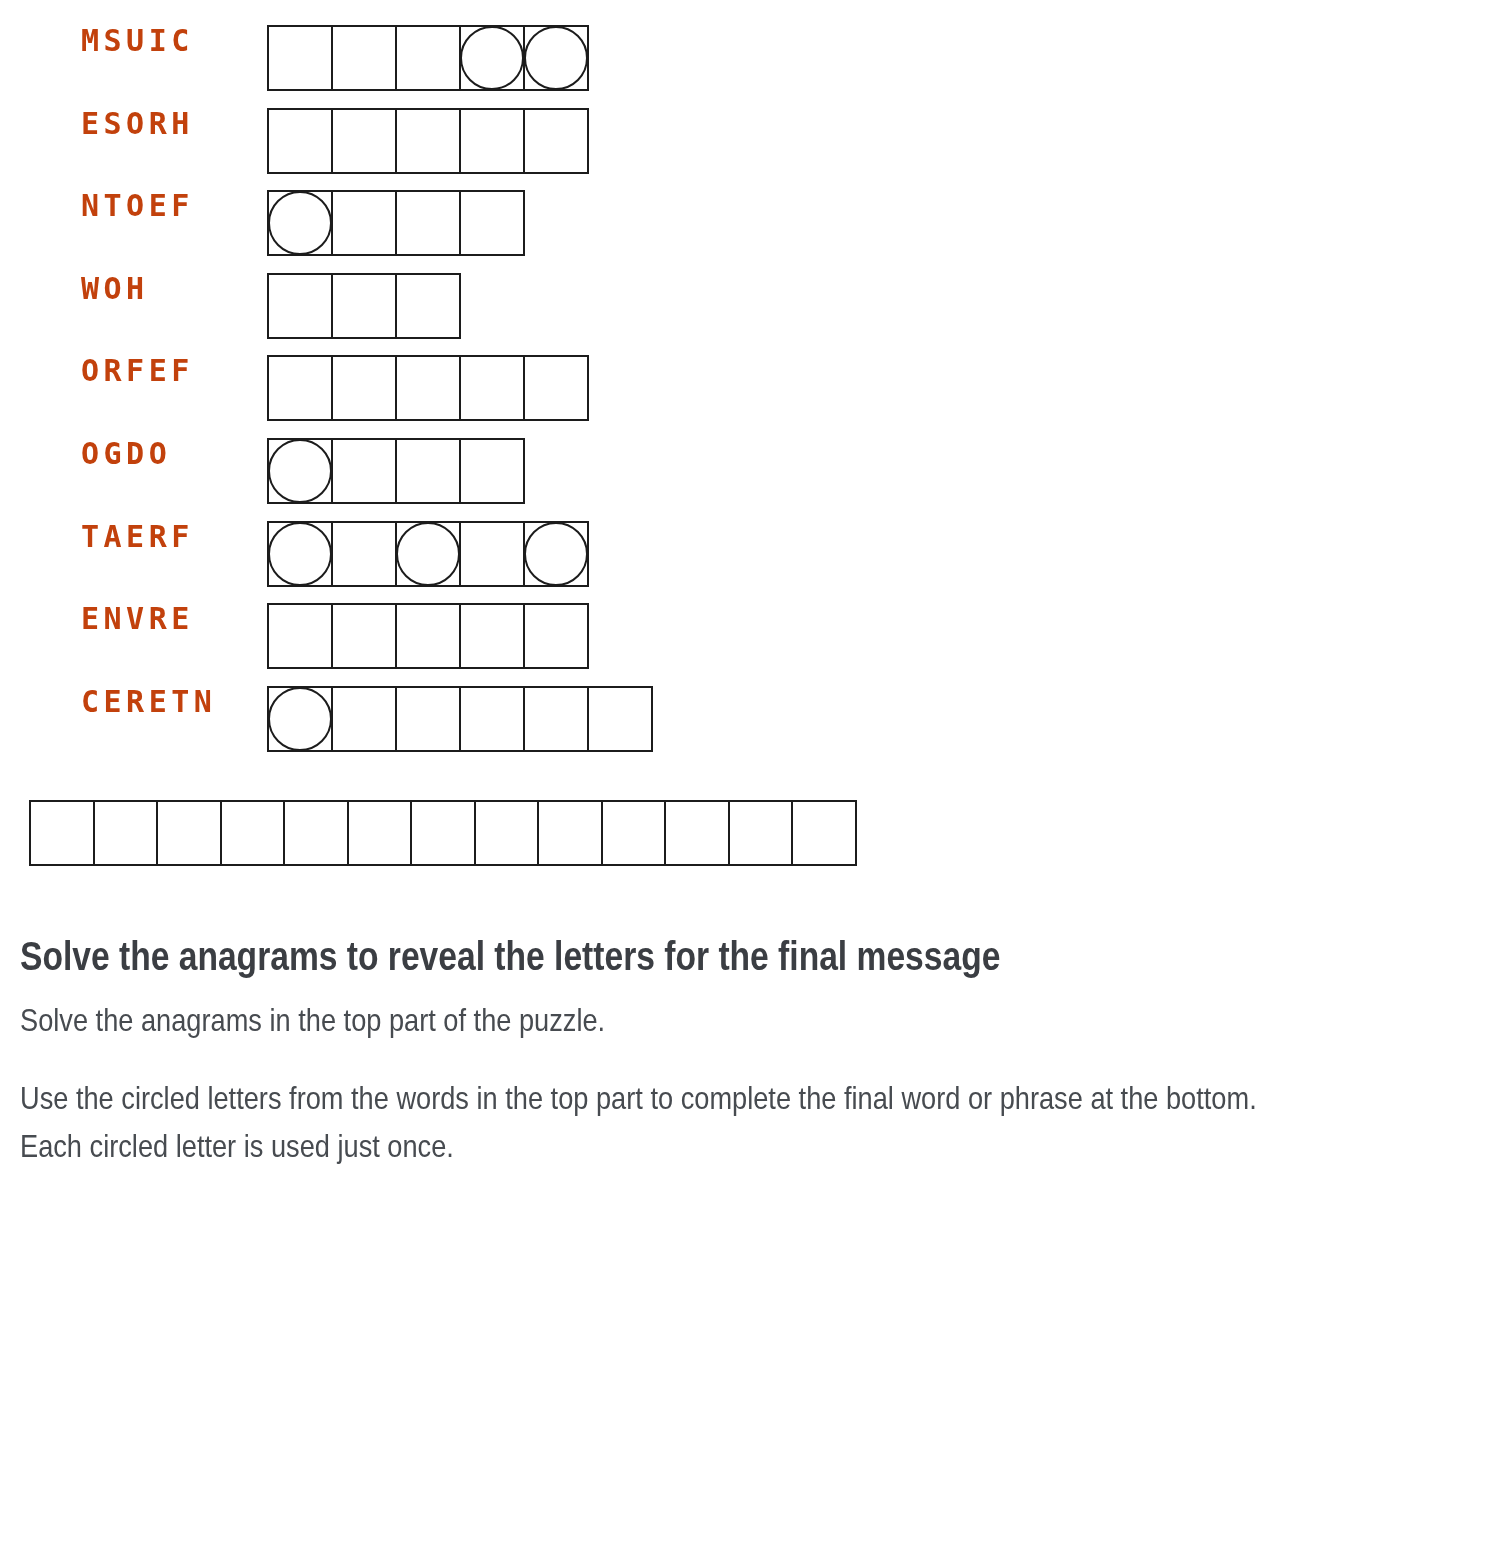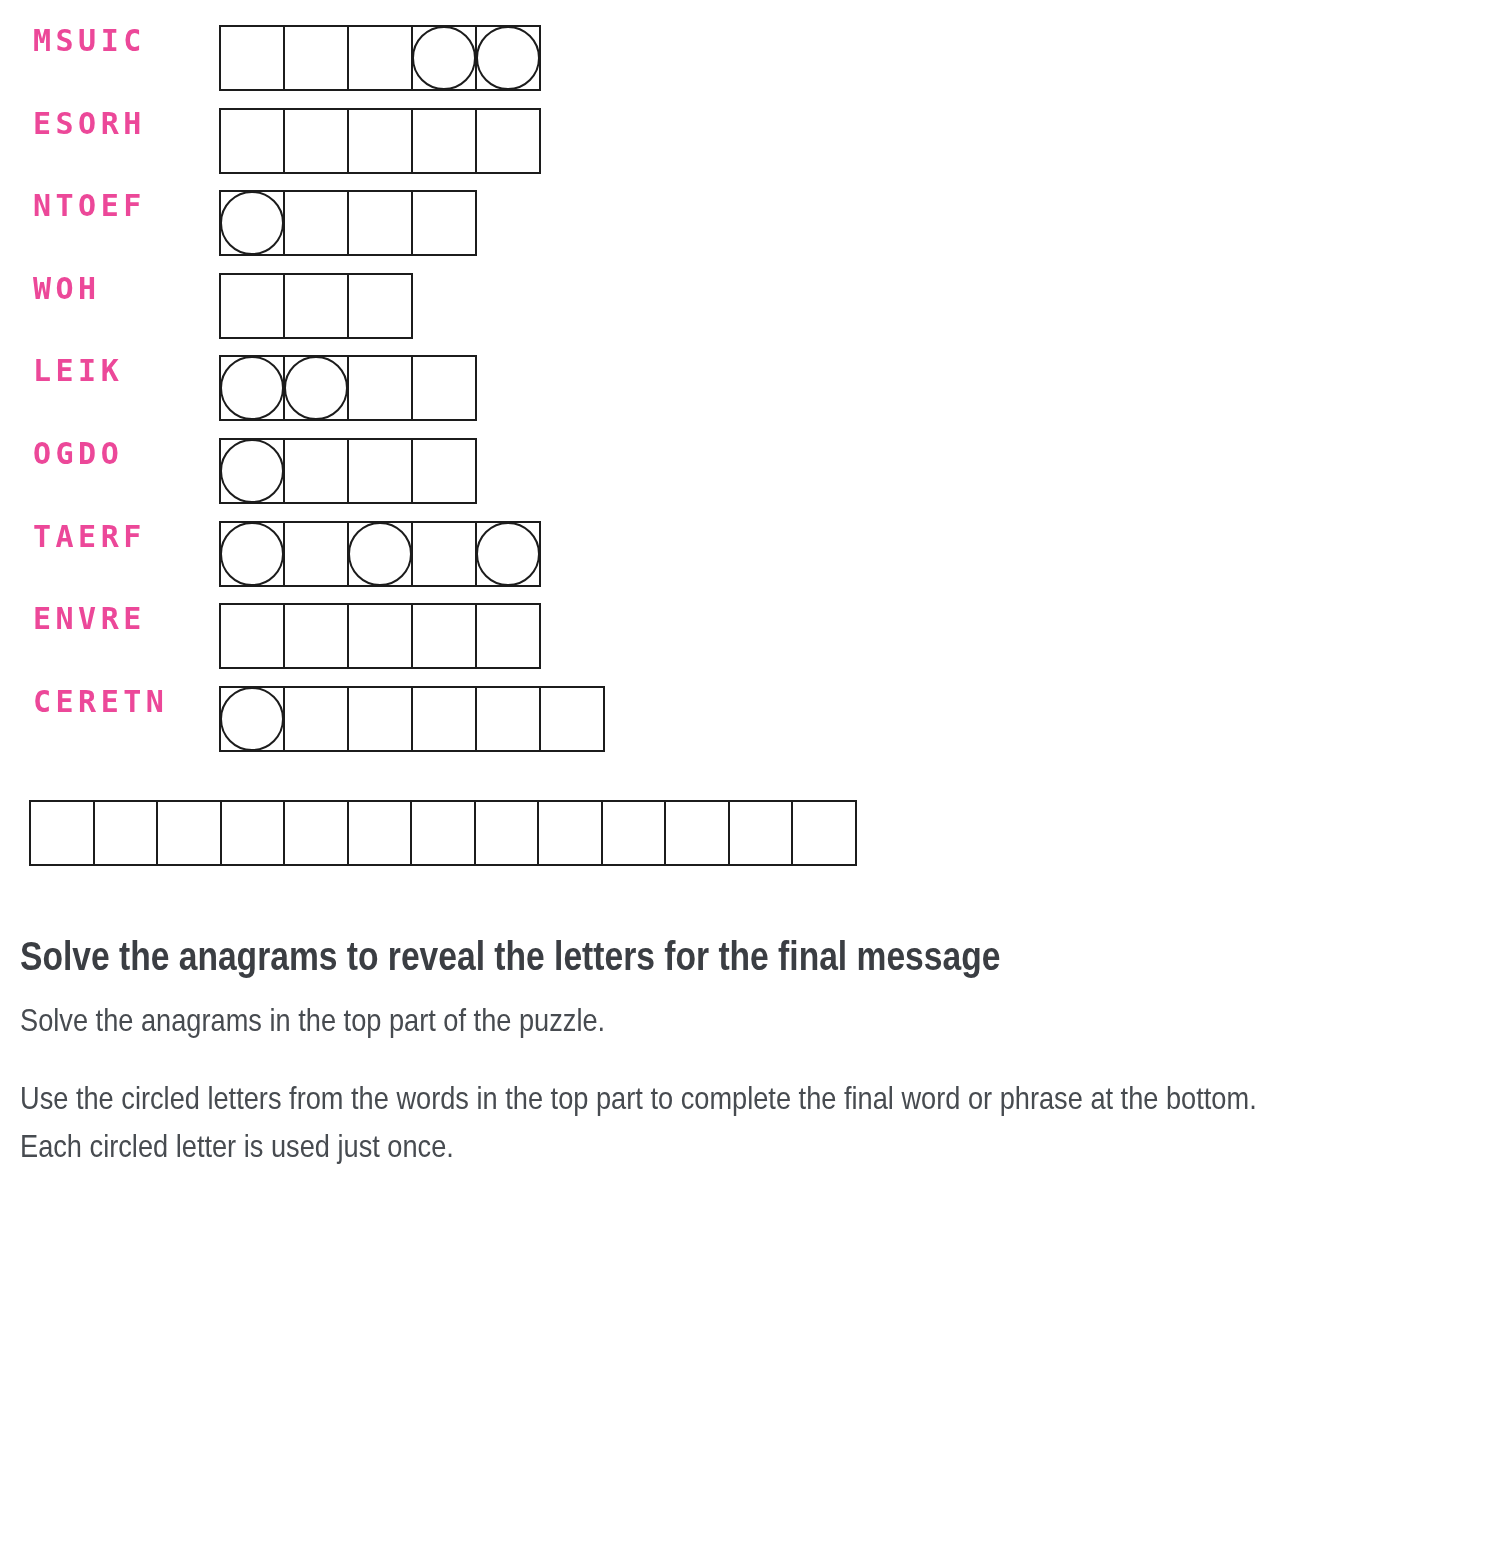--- a/index.html
+++ b/index.html
@@ -29,22 +29,23 @@
   }
   .word-label {
     width: 186px;
     flex: 0 0 186px;
     padding-top: 1px;
     font-family: "DejaVu Sans Mono", monospace;
     font-weight: bold;
     font-size: 30px;
     line-height: 30px;
     letter-spacing: 4.5px;
-    color: #ec4899;
+    color: #c2410c;
     white-space: nowrap;
+    margin-left: 48px;
   }
   .cells {
     display: flex;
   }
   .cell {
     width: 66px;
     height: 66px;
     border: 2px solid #1c1c1c;
     background: #ffffff;
     position: relative;
@@ -142,28 +143,25 @@
       </div>
       <div class="word-row">
         <div class="word-label">WOH</div>
         <div class="cells">
           <div class="cell"></div>
           <div class="cell"></div>
           <div class="cell"></div>
         </div>
       </div>
       <div class="word-row">
-        <div class="word-label">LEIK</div>
-        <div class="cells">
-          <div class="cell">
-            <div class="circle"></div>
-          </div>
-          <div class="cell">
-            <div class="circle"></div>
-          </div>
+        <div class="word-label">ORFEF</div>
+        <div class="cells">
+          <div class="cell"></div>
+          <div class="cell"></div>
+          <div class="cell"></div>
           <div class="cell"></div>
           <div class="cell"></div>
         </div>
       </div>
       <div class="word-row">
         <div class="word-label">OGDO</div>
         <div class="cells">
           <div class="cell">
             <div class="circle"></div>
           </div>

